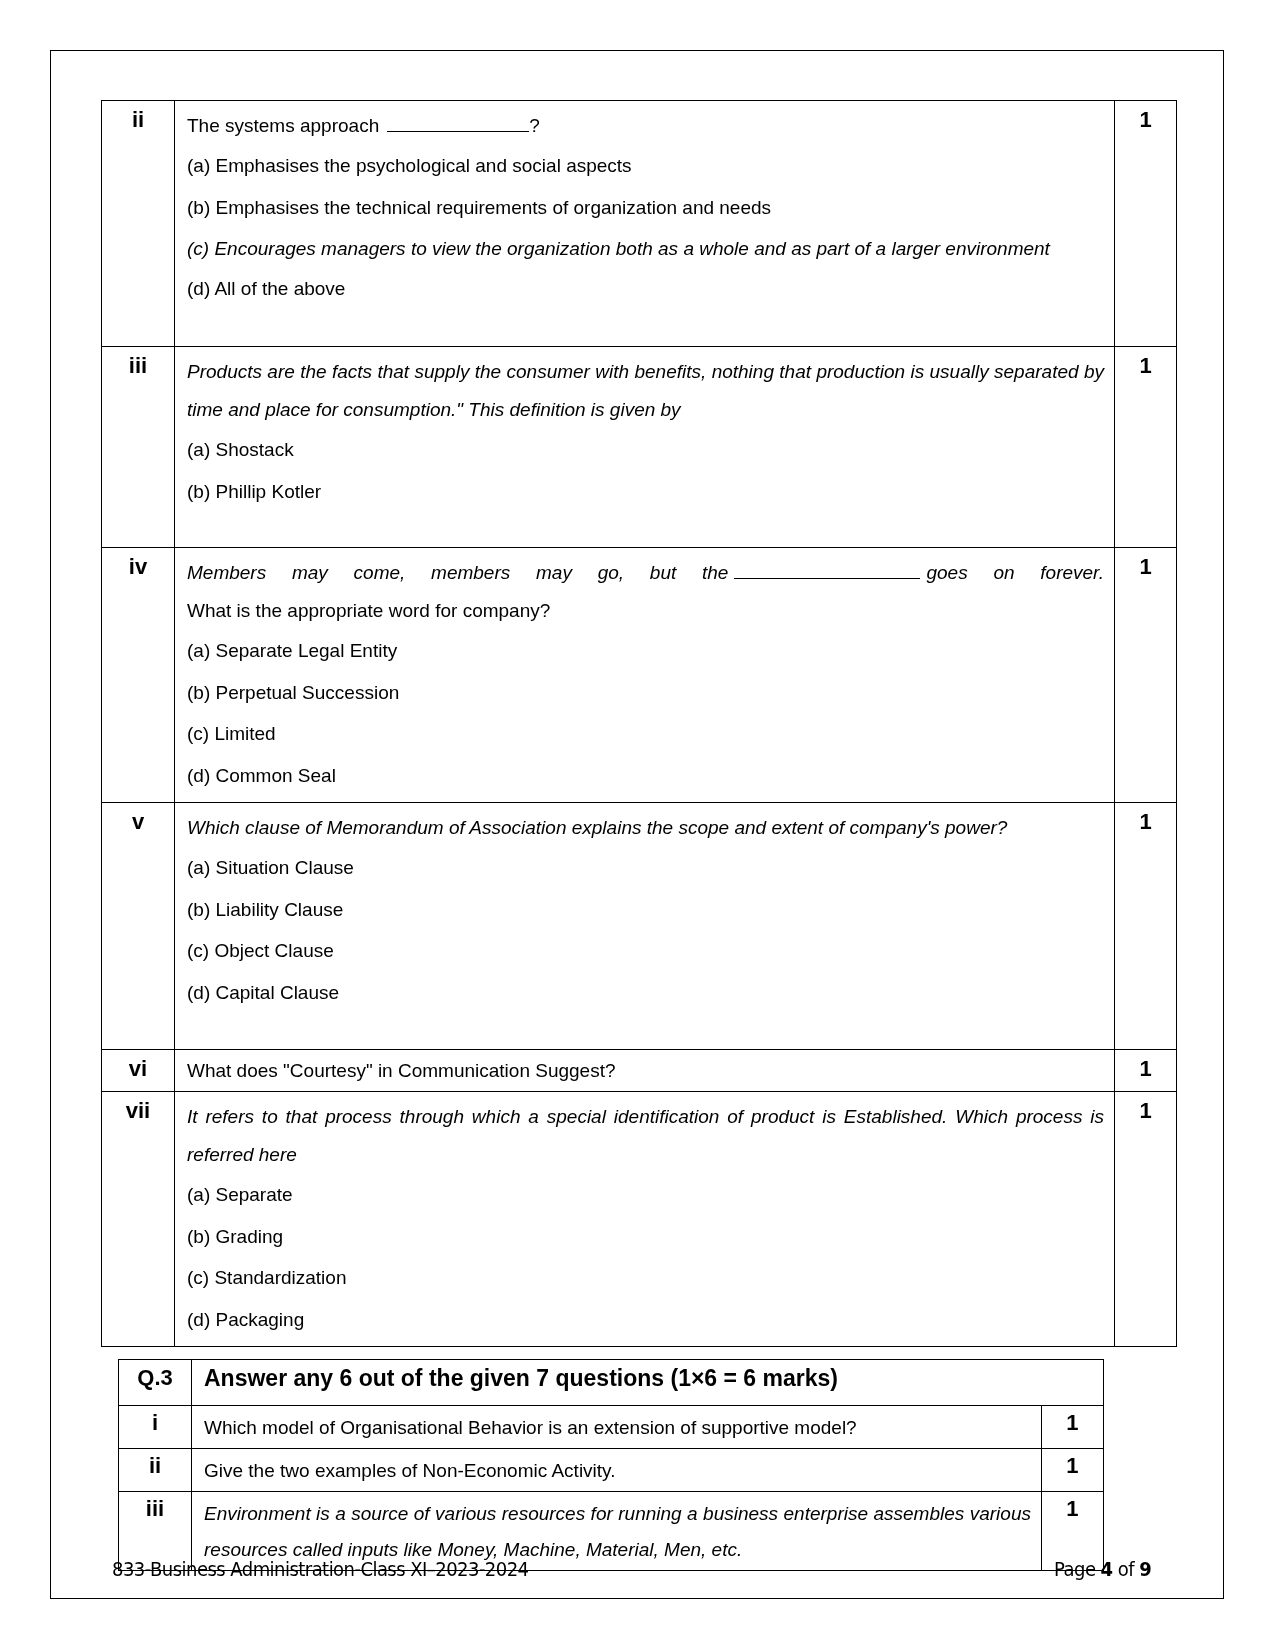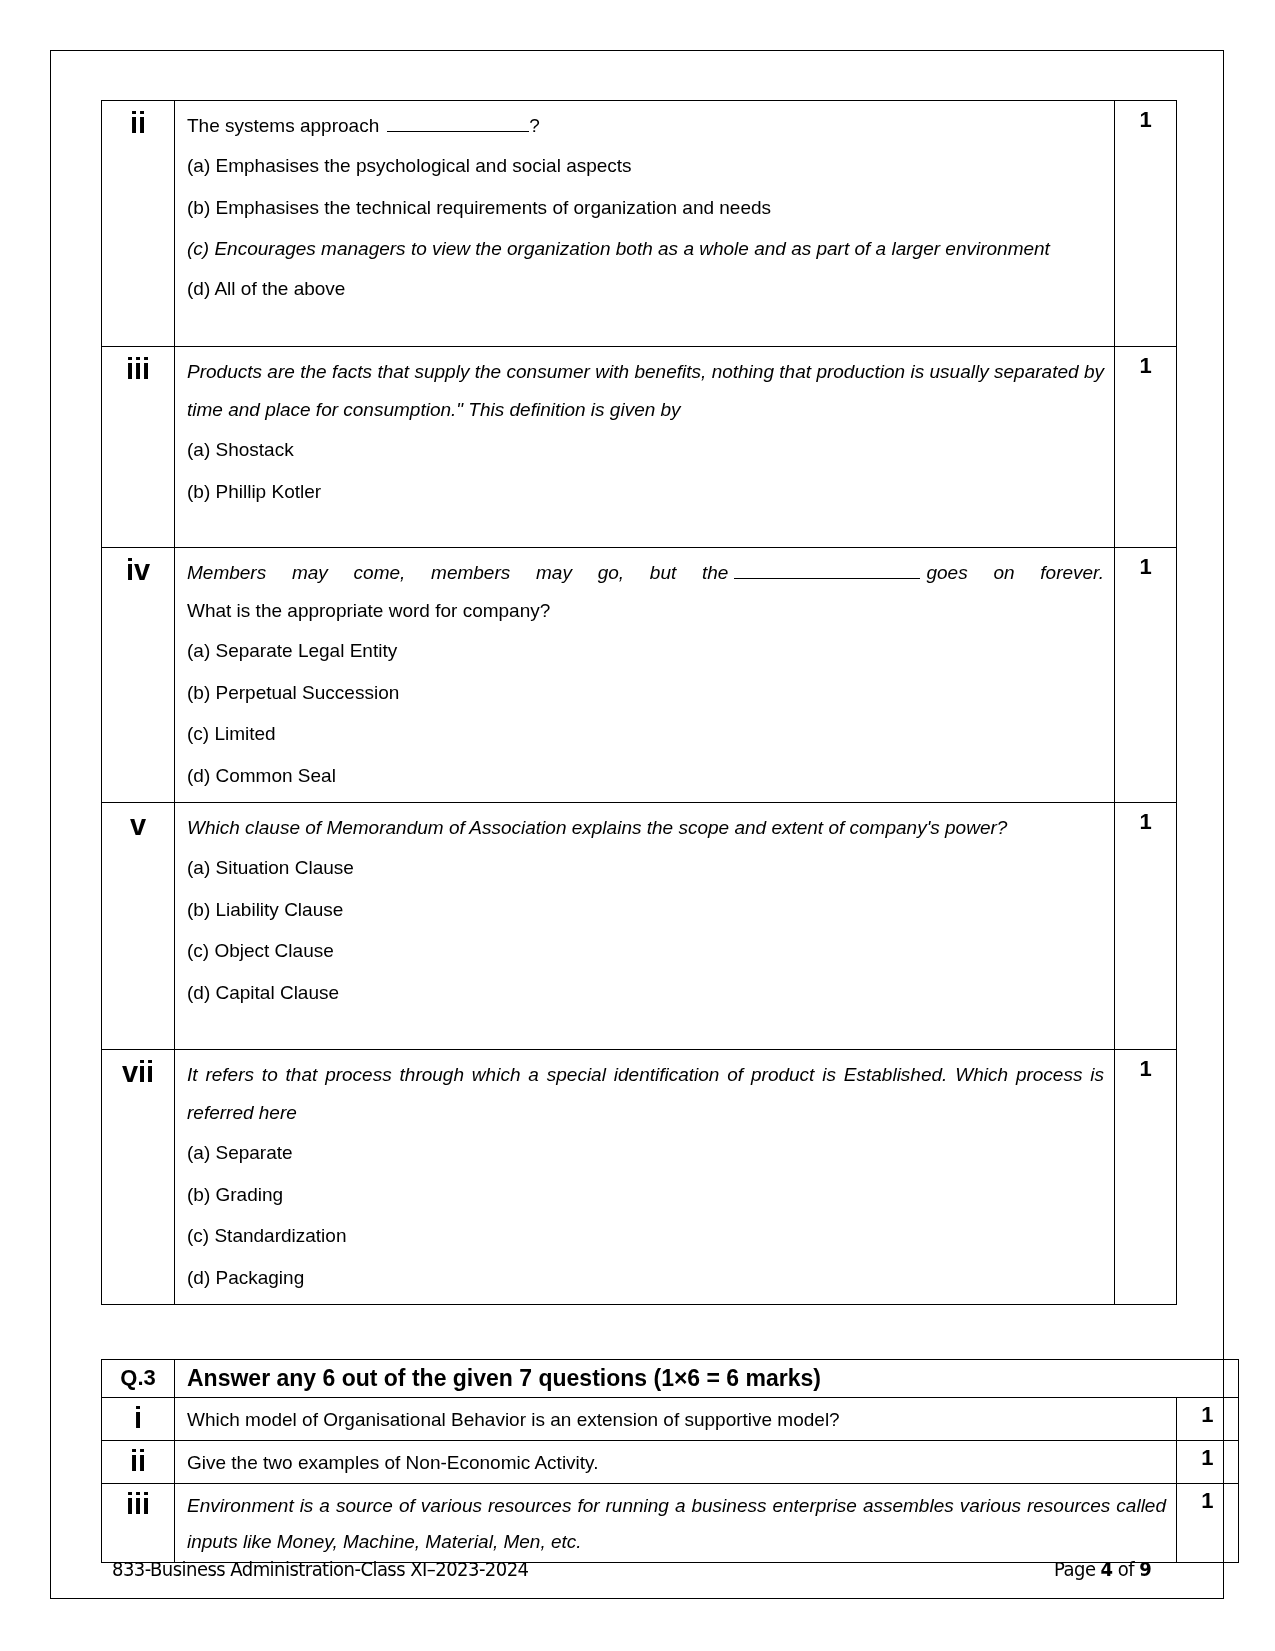--- a/index.html
+++ b/index.html
@@ -3,33 +3,33 @@
 <meta charset="utf-8">
 <style>
   html, body { margin: 0; padding: 0; background: #ffffff; }
   body { width: 1275px; height: 1651px; position: relative; overflow: hidden;
          font-family: "Liberation Sans", sans-serif; color: #000; }
   .page-border { position: absolute; left: 50px; top: 50px; width: 1174px; height: 1549px;
                  border: 1.5px solid #000; box-sizing: border-box; }
   table { position: absolute; border-collapse: collapse; table-layout: fixed; }
   td { border: 1.5px solid #000; vertical-align: top; padding: 0; }
   #t1 { left: 101px; top: 100px; width: 1076px; }
-  #t2 { left: 101px; top: 1359px; width: 1138px; }
+  #t2 { left: 118px; top: 1359px; width: 986px; }
   col.c-num { width: 73px; }
   col.c-marks { width: 62px; }
-  .num { font-weight: bold; text-align: center; font-size: 29px; padding-top: 6px; }
+  .num { font-weight: bold; text-align: center; font-size: 22px; padding-top: 6px; }
   .marks { font-weight: bold; text-align: center; font-size: 22px; padding-top: 6px; }
   .qcell { padding: 6px 10px 6px 12px; font-size: 19px; line-height: 38px; }
   .qtext { text-align: justify; text-align-last: left; font-style: italic; }
   .qtext.justify-last-line { text-align-last: justify; }
   .opt { line-height: 41.5px; }
   .blank { display: inline-block; border-bottom: 1.5px solid #000; height: 20px; vertical-align: baseline; }
   .blank.b1 { width: 142px; margin-left: 8px; }
   .blank.b2 { width: 186px; margin: 0 6px; }
-  .header-cell { font-weight: bold; font-size: 23px; padding: 4px 10px 4px 12px; line-height: 29px; }
+  .header-cell { font-weight: bold; font-size: 23px; padding: 4px 10px 12px 12px; line-height: 29px; }
   .hdr-num { font-weight: bold; text-align: center; font-size: 22px; padding-top: 5px; }
   #t2 .qcell { padding: 4px 10px 2px 12px; line-height: 36px; }
   #t2 .num, #t2 .marks { padding-top: 4px; }
   .footer-left { position: absolute; left: 112px; top: 1557px; font-size: 20px;
                  font-family: "DejaVu Sans", sans-serif; letter-spacing: -0.6px; transform: scaleX(0.9); transform-origin: left; }
   .footer-right { position: absolute; left: 1054px; top: 1557px; font-size: 20px;
                   font-family: "DejaVu Sans", sans-serif; letter-spacing: -0.6px; transform: scaleX(0.9); transform-origin: left; }
   .footer-right b { font-weight: bold; }
 </style>
 </head>
@@ -89,20 +89,27 @@
       <td class="qcell">
         <div class="qtext">Which clause of Memorandum of Association explains the scope and extent of company's power?</div>
         <div class="opt">(a) Situation Clause</div>
         <div class="opt">(b) Liability Clause</div>
         <div class="opt">(c) Object Clause</div>
         <div class="opt">(d) Capital Clause</div>
       </td>
       <td class="marks">1</td>
     </tr>
 
+    <tr style="height:42px;">
+      <td class="num">vi</td>
+      <td class="qcell" style="padding-top:2px;padding-bottom:0;">
+        <div>What does "Courtesy" in Communication Suggest?</div>
+      </td>
+      <td class="marks">1</td>
+    </tr>
 
     <tr style="height:246px;">
       <td class="num">vii</td>
       <td class="qcell">
         <div class="qtext">It refers to that process through which a special identification of product is Established. Which process is referred here</div>
         <div class="opt">(a) Separate</div>
         <div class="opt">(b) Grading</div>
         <div class="opt">(c) Standardization</div>
         <div class="opt">(d) Packaging</div>
       </td>

